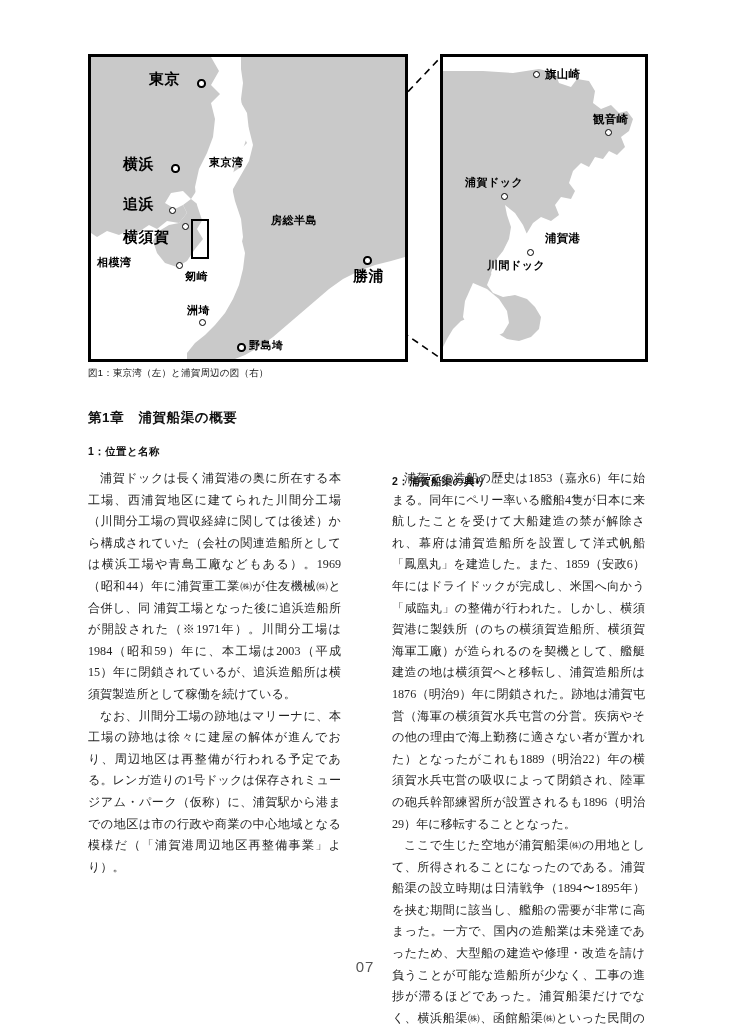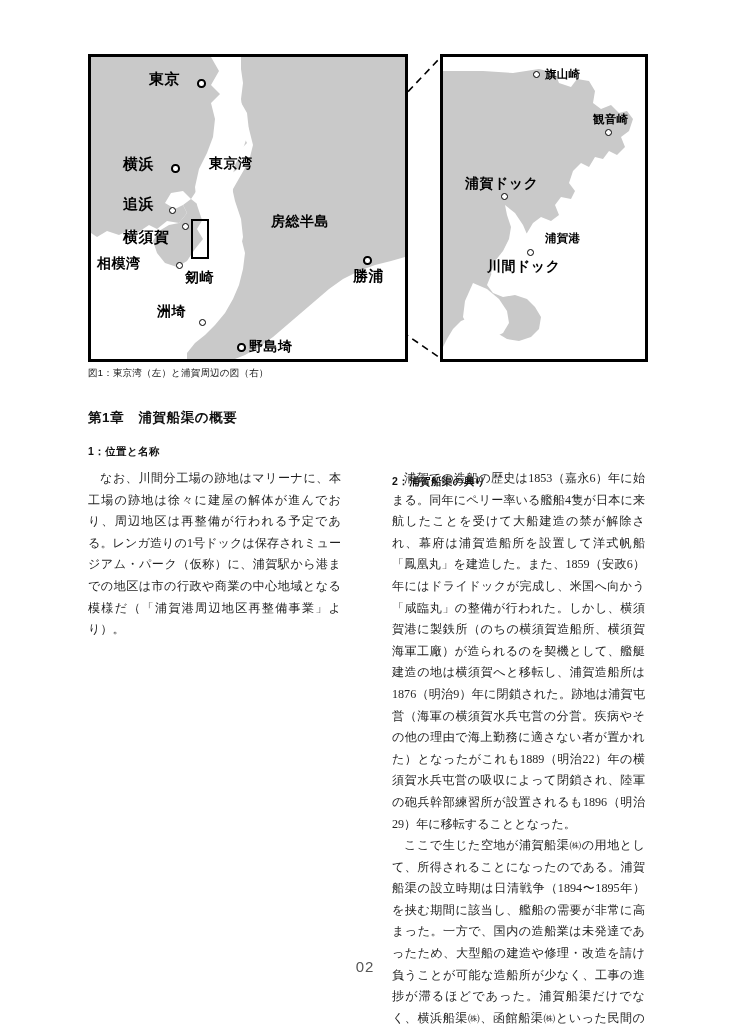--- a/index.html
+++ b/index.html
@@ -69,21 +69,21 @@
 
   
   .mlabel {
     position: absolute;
     font-family: "Liberation Serif", "DejaVu Serif", serif;
     color: #000;
     white-space: nowrap;
     line-height: 1;
   }
   .mlabel.big { font-size: 15px; font-weight: 700; letter-spacing: .5px; }
-  .mlabel.mid { font-size: 14px; font-weight: 700; letter-spacing: .5px; text-align: right; }
+  .mlabel.mid { font-size: 11px; font-weight: 700; letter-spacing: .5px; text-align: right; }
   .mlabel.sml { font-size: 11.5px; font-weight: 700; letter-spacing: .3px; }
 
   .mdot {
     position: absolute;
     width: 7px;
     height: 7px;
     border: 1.6px solid #000;
     border-radius: 50%;
     background: #fff;
     box-sizing: border-box;
@@ -242,21 +242,21 @@
       <span class="mlabel mid" style="left:180px; top:158px;">房総半島</span>
 
       <span class="mlabel mid" style="left:6px; top:200px;">相模湾</span>
 
       <span class="mdot" style="left:85px; top:205px;"></span>
       <span class="mlabel mid" style="left:94px; top:214px;">剱崎</span>
 
       <span class="mdot lg" style="left:272px; top:199px;"></span>
       <span class="mlabel big" style="left:262px; top:212px;">勝浦</span>
 
-      <span class="mlabel mid" style="left:66px; top:248px;">洲埼</span>
+      <span class="mlabel mid" style="left:96px; top:248px;">洲埼</span>
       <span class="mdot" style="left:108px; top:262px;"></span>
 
       <span class="mdot lg" style="left:146px; top:286px;"></span>
       <span class="mlabel mid" style="left:158px; top:283px;">野島埼</span>
 
       <span class="inset-box" style="left:100px; top:162px; width:18px; height:40px;"></span>
     </div>
 
     <div class="map-panel map-right">
       <svg class="map-svg" viewBox="0 0 202 302" preserveAspectRatio="none">
@@ -297,23 +297,24 @@
 
   <div class="fig-caption">図1：東京湾（左）と浦賀周辺の図（右）</div>
 
   <div class="chapter-title">第1章　浦賀船渠の概要</div>
 
   <div class="section-head col-l">1：位置と名称</div>
 
   <div class="section-head col-r">2：浦賀船渠の興り</div>
 
   <div class="col col-left">
+    <p>浦賀ドックは長く浦賀港の奥に所在する本工場、西浦賀地区に建てられた川間分工場（川間分工場の買収経緯に関しては後述）から構成されていた（会社の関連造船所としては横浜工場や青島工廠などもある）。1969（昭和44）年に浦賀重工業㈱が住友機械㈱と合併し、同 浦賀工場となった後に追浜造船所が開設された（※1971年）。川間分工場は1984（昭和59）年に、本工場は2003（平成15）年に閉鎖されているが、追浜造船所は横須賀製造所として稼働を続けている。</p>
     <p>なお、川間分工場の跡地はマリーナに、本工場の跡地は徐々に建屋の解体が進んでおり、周辺地区は再整備が行われる予定である。レンガ造りの1号ドックは保存されミュージアム・パーク（仮称）に、浦賀駅から港までの地区は市の行政や商業の中心地域となる模様だ（「浦賀港周辺地区再整備事業」より）。</p>
   </div>
 
   <div class="col col-right">
     <p>浦賀での造船の歴史は1853（嘉永6）年に始まる。同年にペリー率いる艦船4隻が日本に来航したことを受けて大船建造の禁が解除され、幕府は浦賀造船所を設置して洋式帆船「鳳凰丸」を建造した。また、1859（安政6）年にはドライドックが完成し、米国へ向かう「咸臨丸」の整備が行われた。しかし、横須賀港に製鉄所（のちの横須賀造船所、横須賀海軍工廠）が造られるのを契機として、艦艇建造の地は横須賀へと移転し、浦賀造船所は1876（明治9）年に閉鎖された。跡地は浦賀屯営（海軍の横須賀水兵屯営の分営。疾病やその他の理由で海上勤務に適さない者が置かれた）となったがこれも1889（明治22）年の横須賀水兵屯営の吸収によって閉鎖され、陸軍の砲兵幹部練習所が設置されるも1896（明治29）年に移転することとなった。</p>
     <p>ここで生じた空地が浦賀船渠㈱の用地として、所得されることになったのである。浦賀船渠の設立時期は日清戦争（1894〜1895年）を挟む期間に該当し、艦船の需要が非常に高まった。一方で、国内の造船業は未発達であったため、大型船の建造や修理・改造を請け負うことが可能な造船所が少なく、工事の進捗が滞るほどであった。浦賀船渠だけでなく、横浜船渠㈱、函館船渠㈱といった民間の造船所が多く新設されたのは、このような情勢下であった。</p>
   </div>
 
-  <div class="page-number">02</div>
+  <div class="page-number">07</div>
 
 </div>
 
 </body></html>

